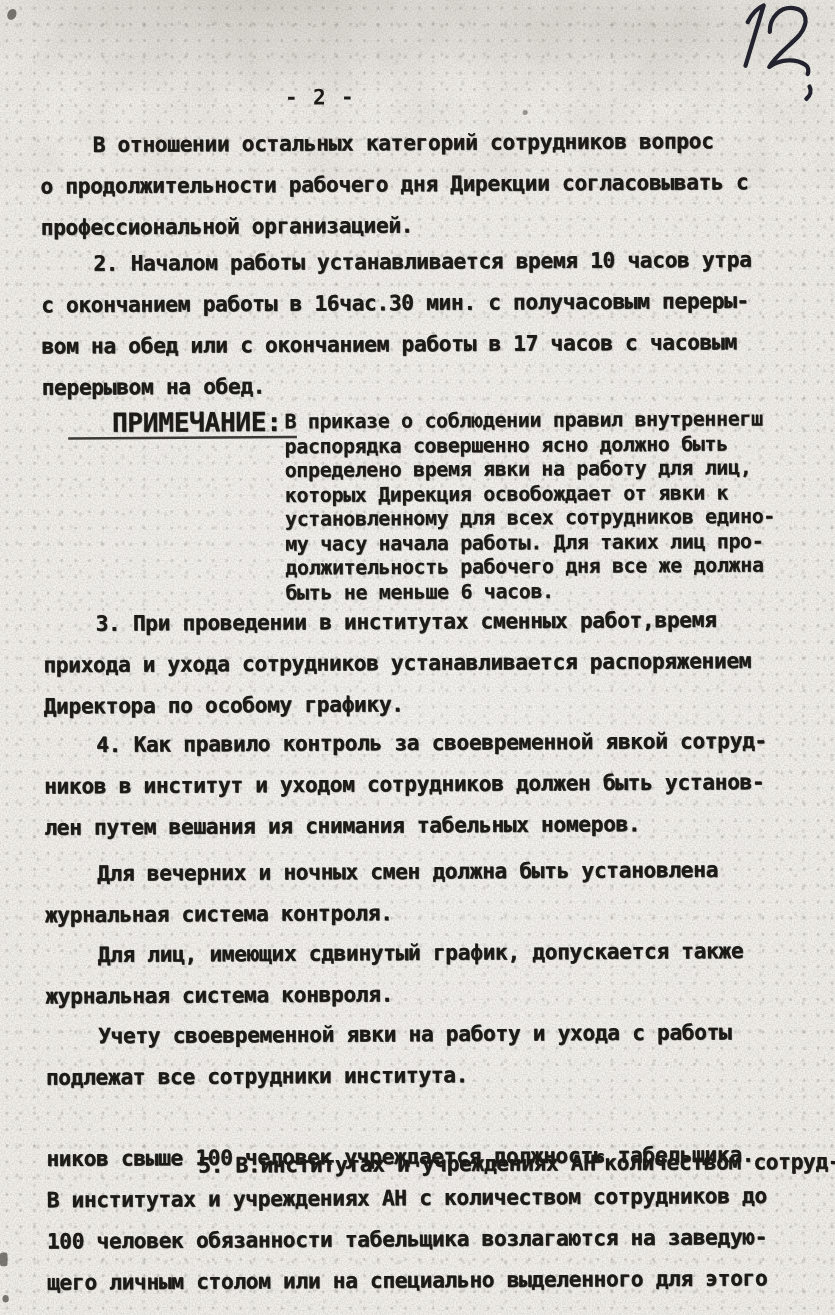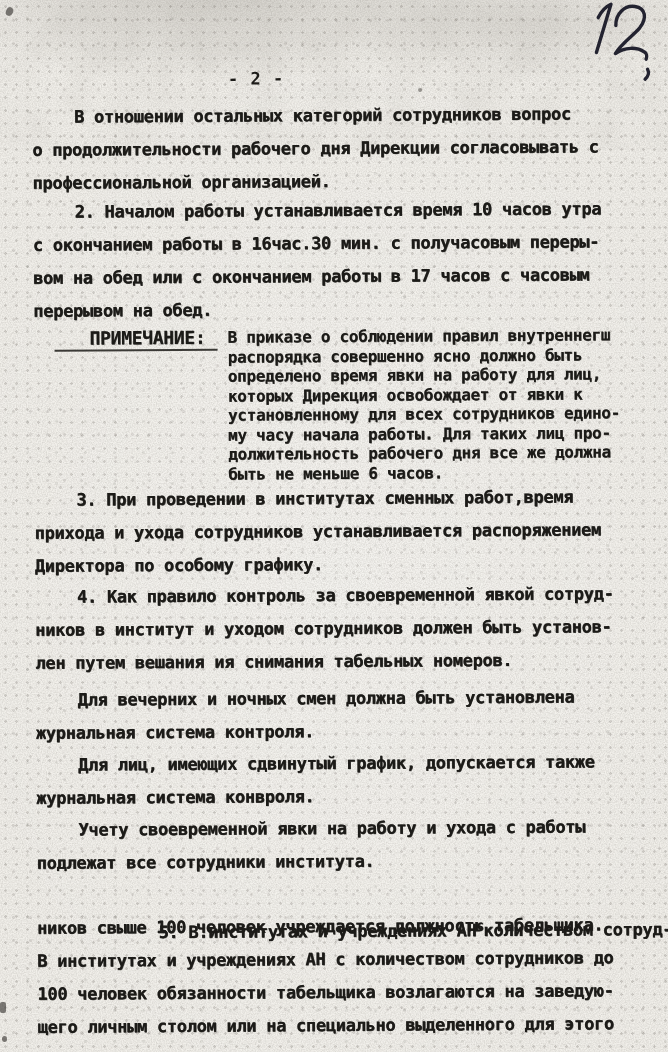--- a/index.html
+++ b/index.html
@@ -31,21 +31,21 @@
             letter-spacing:1px; }
 
   .para { position:absolute; left:34px; width:614px; }
   .line { white-space:pre; font-size:17px; line-height:33px; height:33px;
           letter-spacing:-0.3px;
           text-shadow:0.4px 0.4px 0.6px rgba(28,27,24,0.75), -0.2px 0 0.4px rgba(28,27,24,0.45); }
   .ind  { padding-left:42px; }
 
   .sup { font-size:12px; vertical-align:7px; }
 
-  .note-label { position:absolute; left:55px; top:327px; font-size:18px; line-height:20px;
+  .note-label { position:absolute; left:55px; top:327px; font-size:21px; line-height:20px;
                 padding:0 12px 1px 35px; border-bottom:2px solid rgba(28,27,24,0.85);
                 letter-spacing:-0.3px;
                 text-shadow:0.4px 0.4px 0.6px rgba(28,27,24,0.75); }
   .note-body { position:absolute; left:228px; top:327px; width:424px; }
   .nline { white-space:pre; font-size:16px; line-height:19.5px; height:19.5px;
            letter-spacing:-0.3px;
            text-shadow:0.4px 0.4px 0.6px rgba(28,27,24,0.7); }
 
   .hw { position:absolute; left:588px; top:2px; z-index:2; transform:rotate(3deg); }
 

